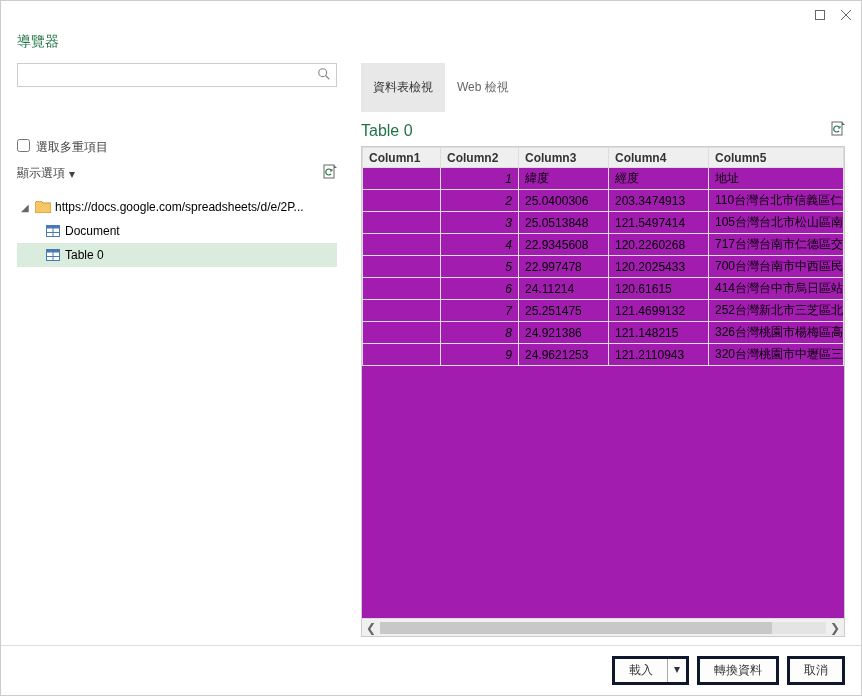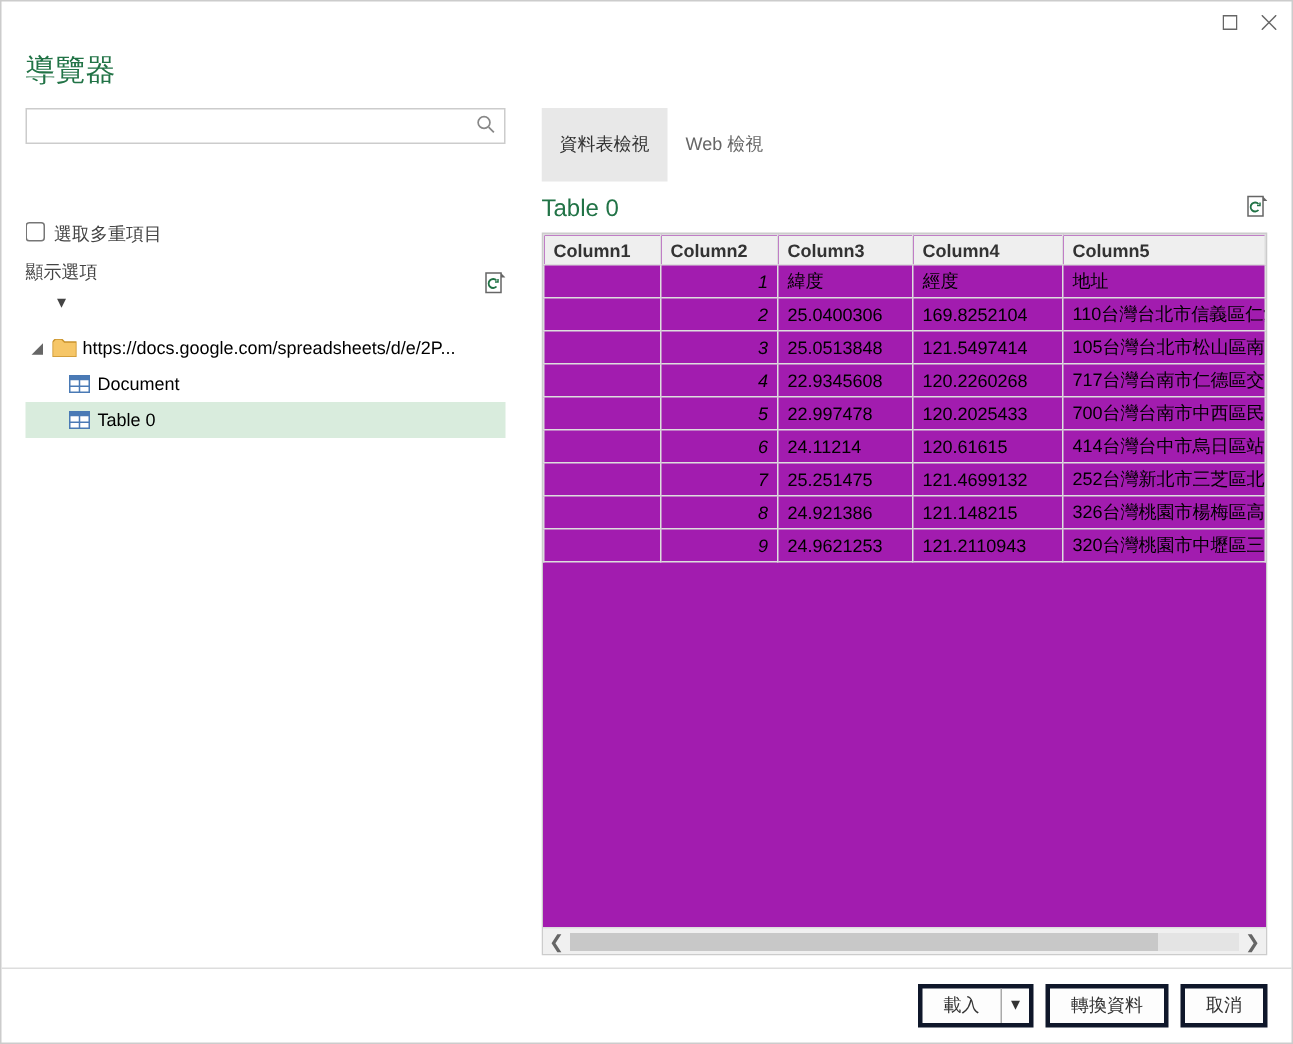--- a/index.html
+++ b/index.html
@@ -2,32 +2,32 @@
 <html><head>
 <meta charset="utf-8">
 <style>
 * { box-sizing: border-box; margin: 0; padding: 0; font-family: "Microsoft JhengHei", "Segoe UI", sans-serif; font-size: 12px; }
 body { background: #fff; width: 862px; height: 696px; overflow: hidden; border: 1px solid #ccc; display: flex; flex-direction: column; }
 
 .titlebar { display: flex; align-items: center; justify-content: flex-end; height: 28px; padding: 0 8px; gap: 12px; }
 .titlebar .win-btn { width: 14px; height: 14px; display: flex; align-items: center; justify-content: center; color: #666; cursor: default; }
 
 .header { padding: 4px 16px 12px; }
-.header h1 { font-size: 20px; font-weight: normal; color: #217346; }
+.header h1 { font-size: 14px; font-weight: normal; color: #217346; }
 
 .main { flex: 1; display: flex; padding: 0 16px 8px; gap: 24px; overflow: hidden; }
 
 .left-pane { width: 320px; display: flex; flex-direction: column; gap: 8px; }
 .search-wrap { position: relative; }
 .search-input { width: 100%; height: 24px; border: 1px solid #ccc; padding: 2px 24px 2px 6px; }
 .search-icon { position: absolute; right: 6px; top: 4px; color: #888; pointer-events: none; }
 .checkbox-row { display: flex; align-items: flex-start; gap: 6px; color: #444; margin-top: 44px; }
 .checkbox-row input { width: 13px; height: 13px; }
 .options-row { display: flex; align-items: center; justify-content: space-between; color: #444; }
-.options-row .label { display: flex; align-items: center; gap: 4px; cursor: default; flex-direction: column; }
+.options-row .label { display: flex; align-items: center; gap: 4px; cursor: default; }
 .options-row .doc-icon { color: #217346; }
 
 .tree { margin-top: 4px; }
 .tree-row { display: flex; align-items: center; gap: 4px; height: 24px; padding-left: 4px; cursor: default; }
 .tree-row.indent1 { padding-left: 28px; }
 .tree-row.selected { background: #d9ecdd; }
 .tree-caret { width: 10px; color: #666; font-size: 10px; }
 .tree-icon { width: 16px; height: 16px; display: flex; align-items: center; justify-content: center; }
 .folder-icon { color: #d9a441; }
 .table-icon svg { display: block; }
@@ -191,21 +191,21 @@
                 <td class="val"></td>
                 <td class="num">1</td>
                 <td class="val">緯度</td>
                 <td class="val">經度</td>
                 <td class="val">地址</td>
               </tr>
               <tr>
                 <td class="val"></td>
                 <td class="num">2</td>
                 <td class="val">25.0400306</td>
-                <td class="val">169.8252104</td>
+                <td class="val">203.3474913</td>
                 <td class="val">110台灣台北市信義區仁愛</td>
               </tr>
               <tr>
                 <td class="val"></td>
                 <td class="num">3</td>
                 <td class="val">25.0513848</td>
                 <td class="val">121.5497414</td>
                 <td class="val">105台灣台北市松山區南京</td>
               </tr>
               <tr>

